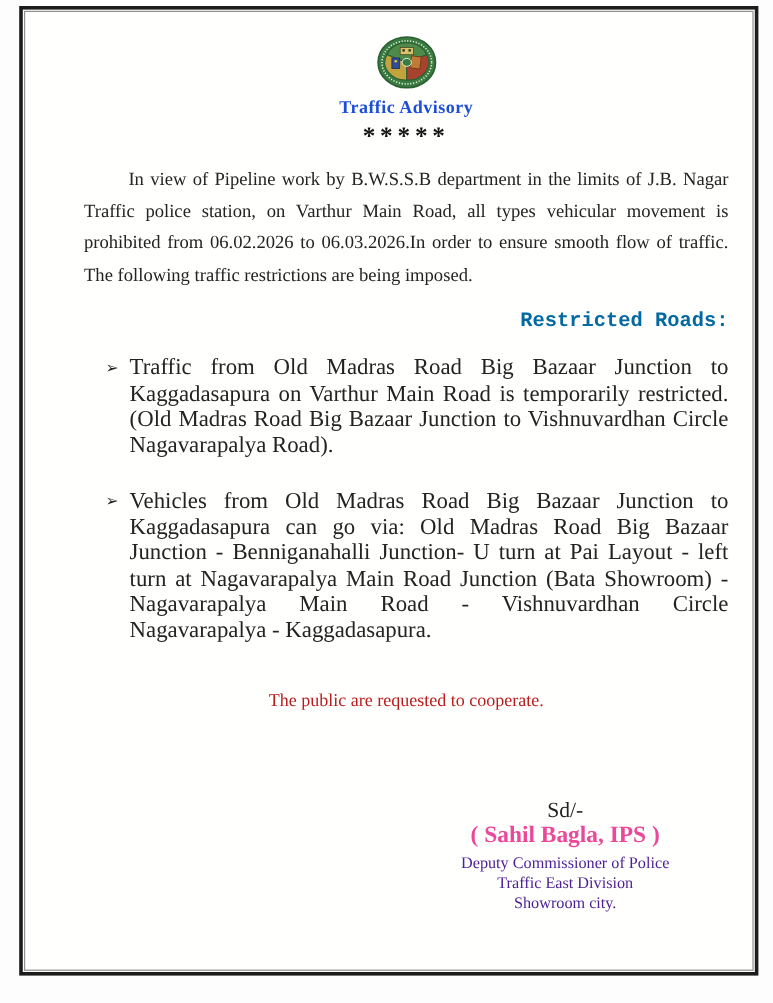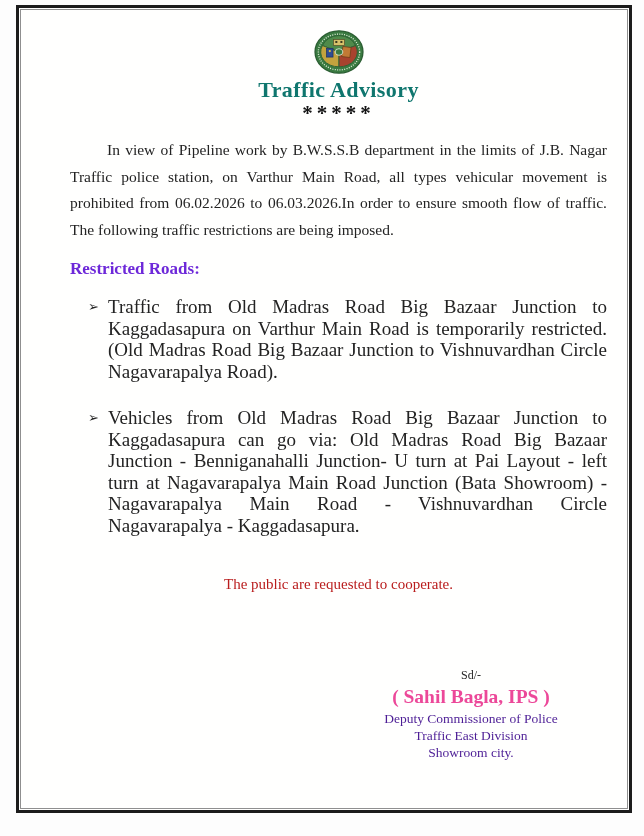--- a/index.html
+++ b/index.html
@@ -39,24 +39,24 @@
     padding: 0 22px 0 51px;
   }
   .logo-wrap {
     margin-top: 21px;
     text-align: center;
     line-height: 0;
   }
   .title {
     margin: 3px 0 0 0;
     text-align: center;
-    font-size: 22px;
+    font-size: 15px;
     font-weight: 700;
     letter-spacing: 0.4px;
-    color: #0f766e;
+    color: #1d4ed8;
     line-height: 24px;
   }
   .stars {
     text-align: center;
     font-size: 21px;
     font-weight: 700;
     letter-spacing: 4px;
     color: #141414;
     line-height: 18px;
     margin-top: 2px;
@@ -64,25 +64,26 @@
   }
   .intro {
     margin: 15px 0 0 0;
     font-size: 15.5px;
     line-height: 26.5px;
     text-align: justify;
     text-indent: 37px;
   }
   .section-heading {
     margin: 16px 0 0 0;
-    font-family: Liberation Serif, serif;
+    font-family: Liberation Mono, monospace;
     font-size: 17px;
     font-weight: 700;
-    color: #6d28d9;
+    color: #0369a1;
     line-height: 20px;
+    text-align: right;
   }
   .bullet {
     display: flex;
     margin-top: 17px;
   }
   .bullet .arrow {
     flex: 0 0 20px;
     margin-left: 18px;
     font-size: 13px;
     line-height: 21.5px;
@@ -104,21 +105,21 @@
     font-size: 15px;
     color: #b91c1c;
     line-height: 20px;
   }
   .signature {
     width: 272px;
     margin: 72px 0 0 auto;
     text-align: center;
   }
   .sig-sd {
-    font-size: 12px;
+    font-size: 18px;
     line-height: 18px;
   }
   .sig-name {
     font-size: 19.5px;
     font-weight: 700;
     line-height: 26px;
     color: #ec4899;
   }
   .sig-line {
     font-size: 13.5px;

